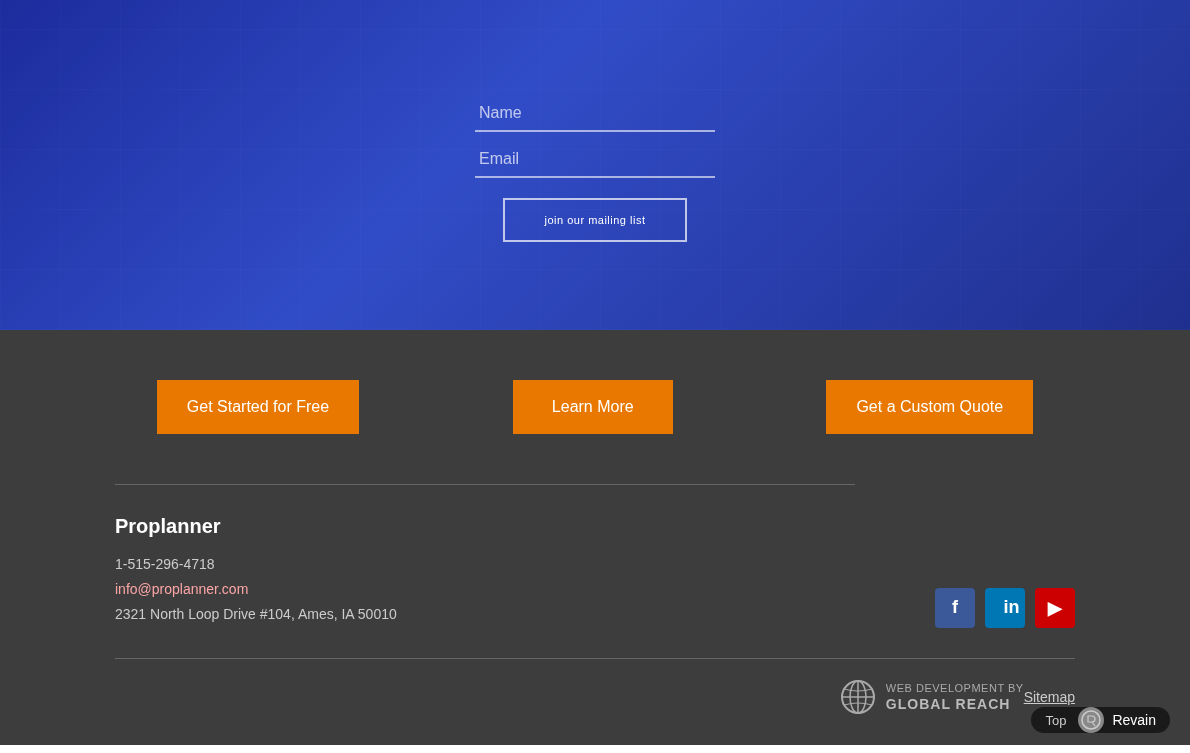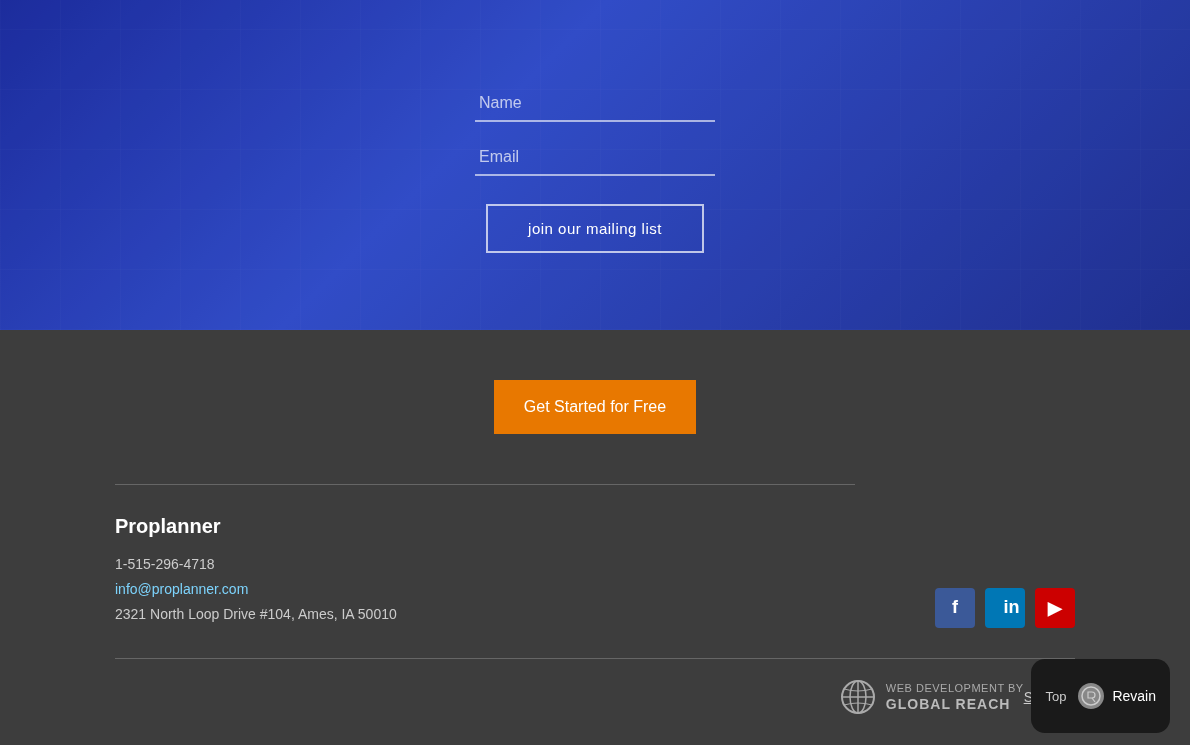--- a/index.html
+++ b/index.html
@@ -43,21 +43,21 @@
         transparent 1px,
         transparent 60px
       );
     }
     .form-container {
       position: relative;
       z-index: 1;
       display: flex;
       flex-direction: column;
       align-items: center;
-      gap: 18px;
+      gap: 10px;
       margin-top: 8px;
     }
     .form-input {
       width: 240px;
       background: transparent;
       border: none;
       border-bottom: 2px solid rgba(255,255,255,0.6);
       color: rgba(255,255,255,0.8);
       font-size: 16px;
       padding: 8px 4px;
@@ -66,21 +66,21 @@
     .form-input::placeholder {
       color: rgba(255,255,255,0.7);
       font-size: 16px;
     }
     .join-btn {
       margin-top: 10px;
       padding: 14px 40px;
       background: transparent;
       border: 2px solid rgba(255,255,255,0.7);
       color: #fff;
-      font-size: 15px;
+      font-size: 11px;
       cursor: pointer;
       letter-spacing: 0.5px;
     }
 
     
     .cta-section {
       background: #3d3d3d;
       padding: 50px 80px;
       display: flex;
       justify-content: space-around;
@@ -119,21 +119,21 @@
       font-size: 20px;
       font-weight: bold;
       margin-bottom: 14px;
     }
     .contact-info {
       color: #ccc;
       font-size: 14px;
       line-height: 1.8;
     }
     .email-link {
-      color: #7dd3fc;
+      color: #fca5a5;
       text-decoration: none;
     }
     .social-icons {
       display: flex;
       gap: 10px;
       align-items: center;
       margin-top: 8px;
     }
     .social-icon {
       width: 40px;
@@ -198,21 +198,21 @@
       cursor: pointer;
     }
 
     
     .revain-badge {
       position: fixed;
       bottom: 20px;
       right: 20px;
       background: #1a1a1a;
       color: #fff;
-      padding: 24px 14px;
+      padding: 0 14px;
       display: flex;
       align-items: center;
       gap: 8px;
       font-size: 14px;
       border-radius: 14px;
       z-index: 100;
     }
     .revain-icon {
       width: 26px;
       height: 26px;
@@ -236,20 +236,22 @@
   <div class="hero-bg"></div>
   <div class="form-container">
     <input class="form-input" type="text" placeholder="Name" style="">
     <input class="form-input" type="email" placeholder="Email" style="">
     <button class="join-btn">join our mailing list</button>
   </div>
 </section>
 
 <section class="cta-section">
   <button class="cta-btn">Get Started for Free</button>
+  <button class="cta-btn">Learn More</button>
+  <button class="cta-btn">Get a Custom Quote</button>
 </section>
 
 <div style="background:#3d3d3d; padding: 0 115px;">
   <hr class="divider" style="margin:0;">
 </div>
 
 <div class="footer-info">
   <div>
     <div class="company-name">Proplanner</div>
     <div class="contact-info">

